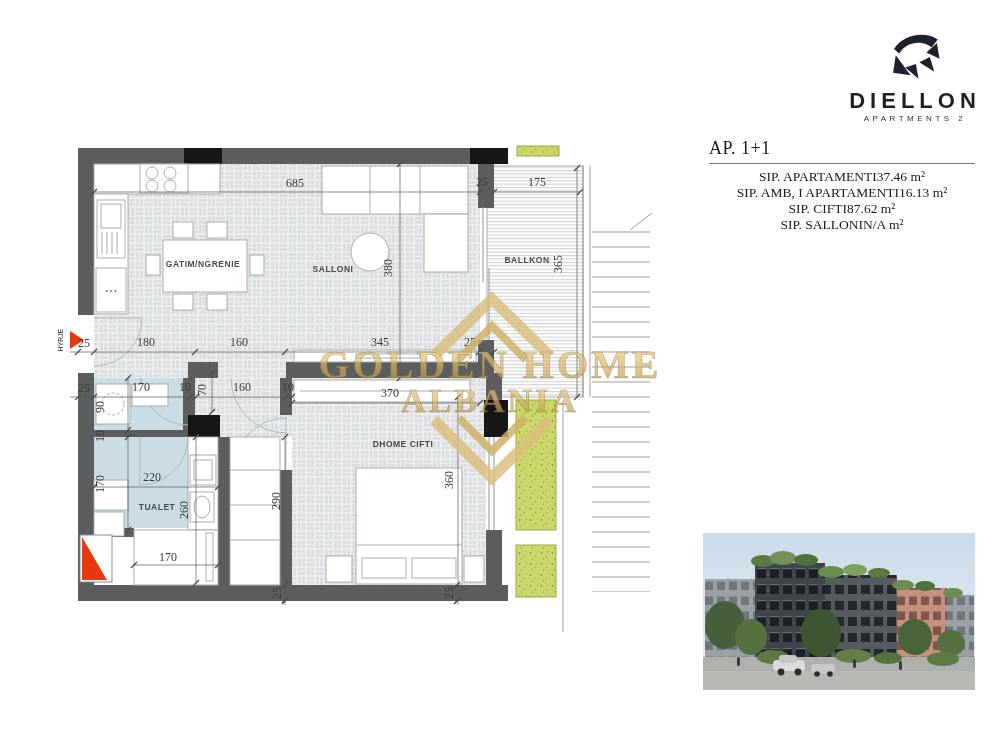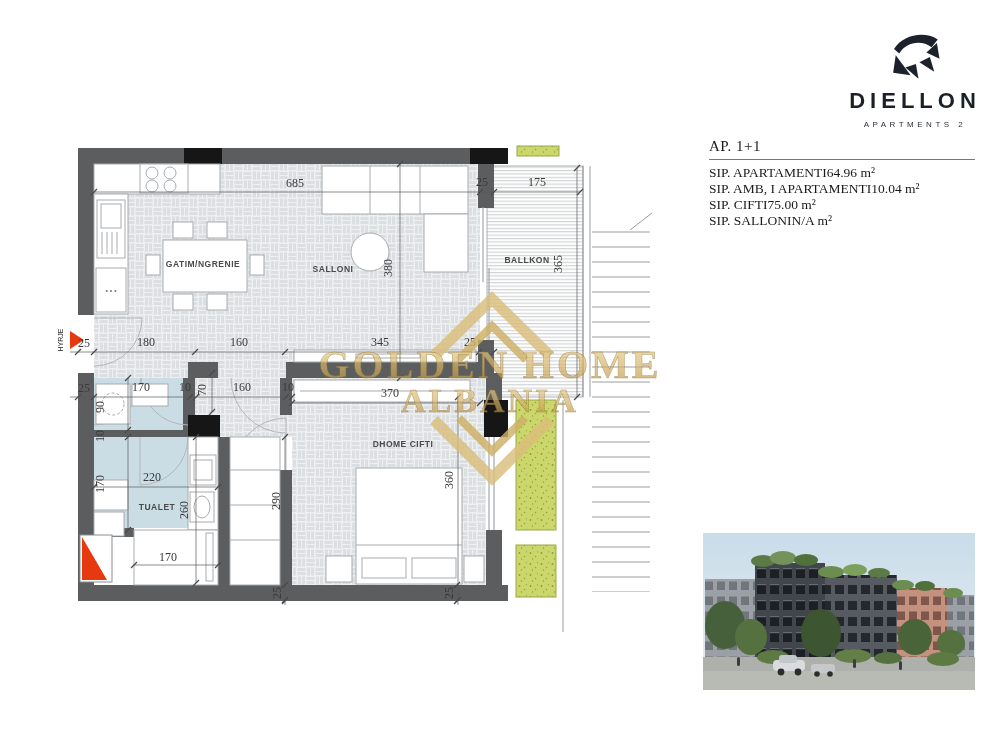--- a/index.html
+++ b/index.html
@@ -9,27 +9,27 @@
   .dim-lbl{font-family:"Liberation Serif",serif;font-size:12px;fill:#3a3a3a;text-anchor:middle;}
   .room-lbl{font-family:"Liberation Sans",sans-serif;font-size:8.5px;fill:#4a4a4a;
             letter-spacing:.5px;text-anchor:middle;font-weight:bold;}
   .hyrje-lbl{font-family:"Liberation Sans",sans-serif;font-size:7px;fill:#222;text-anchor:middle;}
   .wm-text{font-family:"Liberation Serif",serif;font-weight:bold;text-anchor:middle;
            fill:url(#goldGrad);stroke:#8f7233;stroke-width:.5;letter-spacing:3px;opacity:.85;}
   
   #brand{position:absolute;left:845px;top:28px;width:140px;text-align:center;color:#1b2028;}
   #brand .logo-ic{display:block;margin:0 auto;}
   #brand .nm{font-size:22px;font-weight:bold;letter-spacing:5px;margin-top:4px;}
-  #brand .tg{font-size:8px;letter-spacing:3.5px;margin-top:6px;color:#2a2f38;}
+  #brand .tg{font-size:8px;letter-spacing:3.5px;margin-top:0;color:#2a2f38;}
   
   #unit-info{position:absolute;left:709px;top:138px;width:266px;
              font-family:"Liberation Serif",serif;color:#1a1a1a;}
-  #unit-info .ttl{font-size:15px;letter-spacing:.5px;padding-bottom:4px;}
+  #unit-info .ttl{font-size:18px;letter-spacing:.5px;padding-bottom:4px;}
   #unit-info .rule{border-top:1.2px solid #777;margin-bottom:5px;}
-  #unit-info .row{display:flex;justify-content:flex-start;font-size:13.5px;line-height:16px;}
+  #unit-info .row{display:flex;justify-content:center;font-size:13.5px;line-height:16px;}
   
   #photo{position:absolute;left:703px;top:533px;width:272px;height:157px;}
 </style>
 </head>
 <body>
 
 <div id="stage">
 
   <svg width="700" height="700" viewBox="0 0 700 700" style="position:absolute;left:0;top:0">
     <defs>
@@ -322,29 +322,29 @@
     </svg>
     <div class="nm">DIELLON</div>
     <div class="tg">APARTMENTS 2</div>
   </div>
 
   <div id="unit-info">
     <div class="ttl">AP. 1+1</div>
     <div class="rule"></div>
     <div class="row">
       <span>SIP. APARTAMENTI</span>
-      <span>64.96 m²</span>
+      <span>37.46 m²</span>
     </div>
     <div class="row">
       <span>SIP. AMB, I APARTAMENTI</span>
-      <span>10.04 m²</span>
+      <span>16.13 m²</span>
     </div>
     <div class="row">
       <span>SIP. CIFTI</span>
-      <span>75.00 m²</span>
+      <span>87.62 m²</span>
     </div>
     <div class="row">
       <span>SIP. SALLONI</span>
       <span>N/A m²</span>
     </div>
   </div>
 
   <svg id="photo" viewBox="0 0 272 157">
     <defs>
       <linearGradient id="sky" x1="0" y1="0" x2="0" y2="1">

